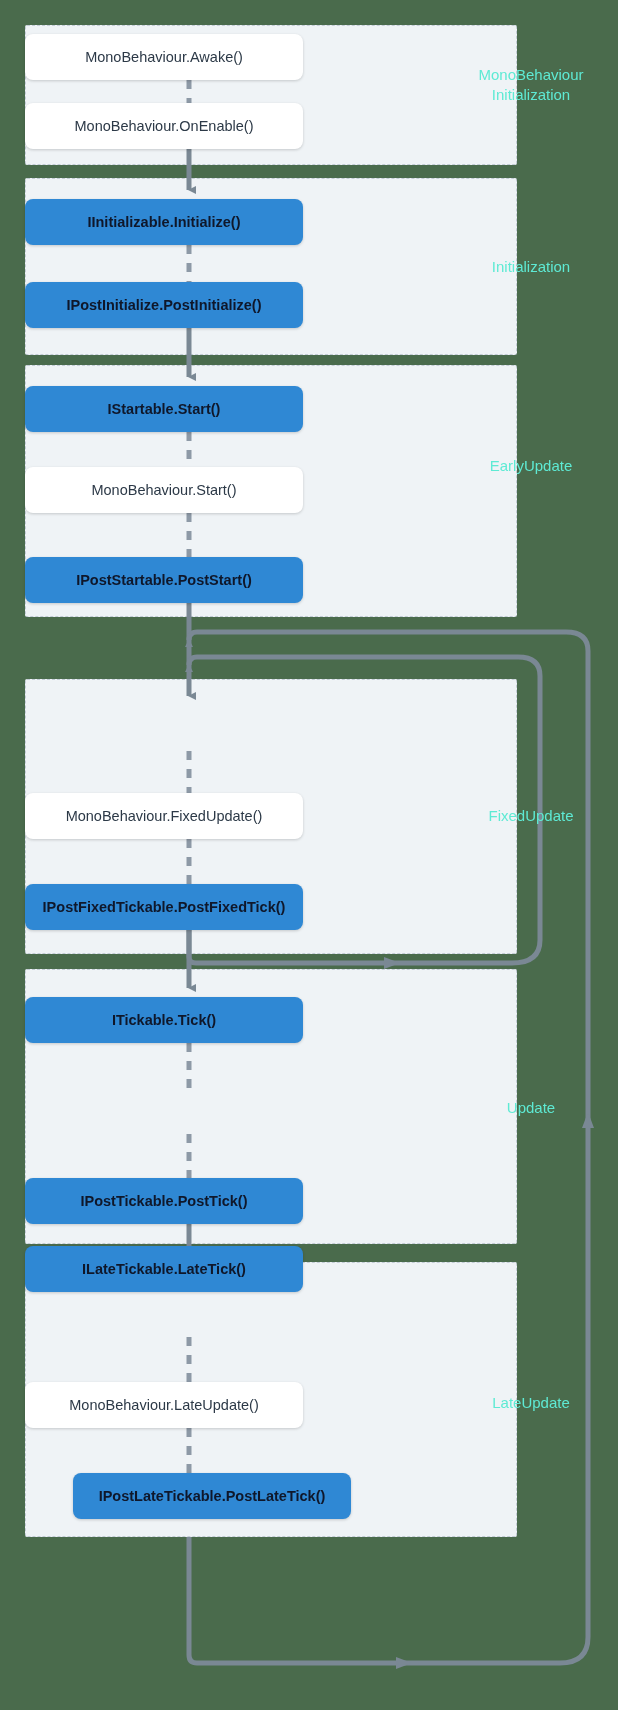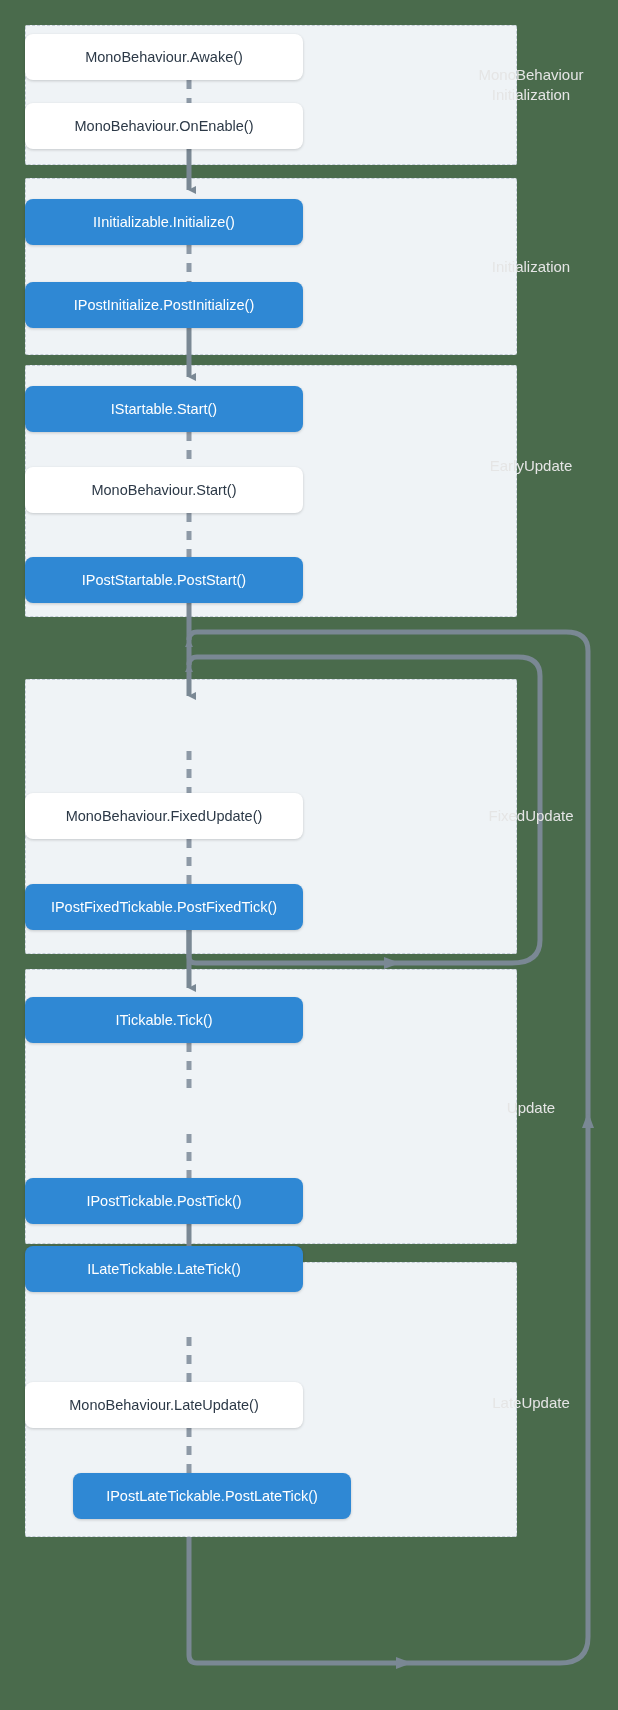--- a/index.html
+++ b/index.html
@@ -22,21 +22,21 @@
     box-sizing: border-box;
     background: #eff3f6;
     border: 1px dashed #c3ccd6;
     border-radius: 2px;
   }
   .phase-label {
     position: absolute;
     right: 12px;
     width: 150px;
     text-align: center;
-    color: #e5e5e5;
+    color: #5eead4;
     font-size: 15px;
     line-height: 20px;
     white-space: pre-line;
   }
   .node {
     position: absolute;
     left: 25px;
     width: 278px;
     height: 46px;
     box-sizing: border-box;
@@ -48,22 +48,22 @@
     text-align: center;
     box-shadow: 0 1px 3px rgba(0,0,0,0.18);
   }
   .node.mono {
     background: #ffffff;
     color: #2c3947;
     font-weight: 400;
   }
   .node.zenject {
     background: #2f88d4;
-    color: #ffffff;
-    font-weight: 400;
+    color: #0f172a;
+    font-weight: 700;
   }
   #arrows {
     position: absolute;
     left: 0;
     top: 0;
     width: 618px;
     height: 1710px;
     pointer-events: none;
   }
 </style>

